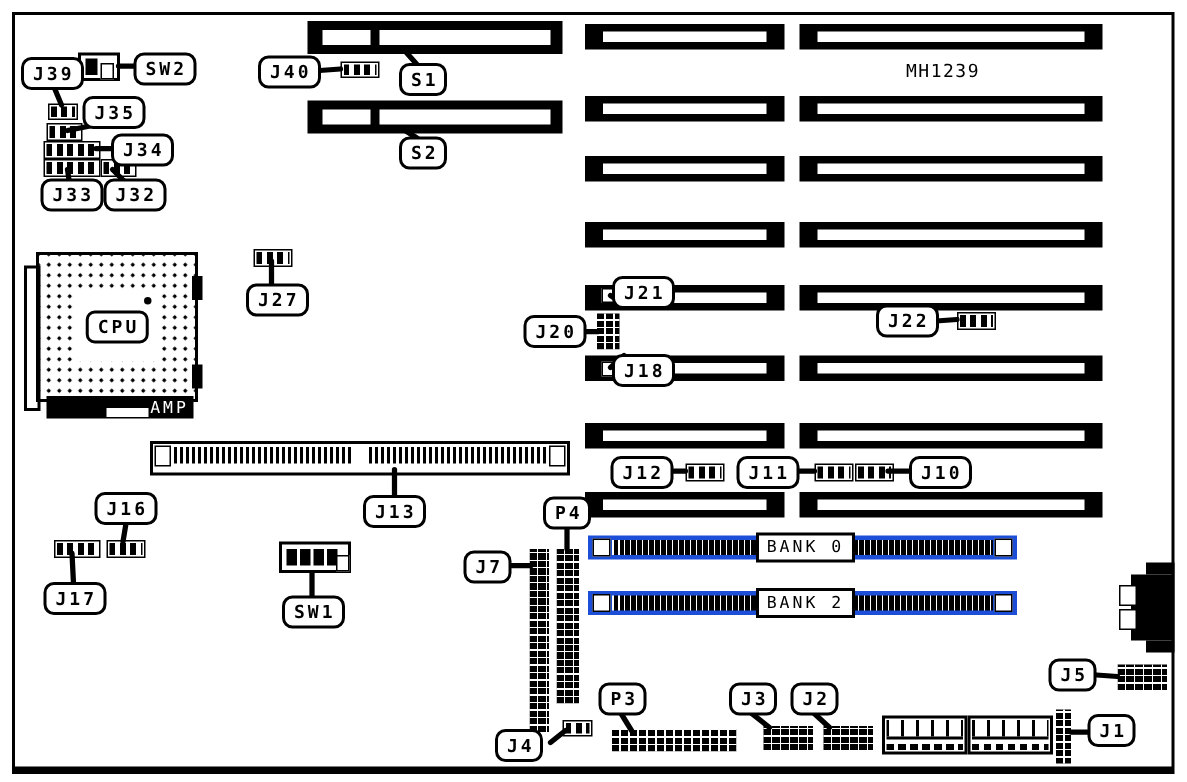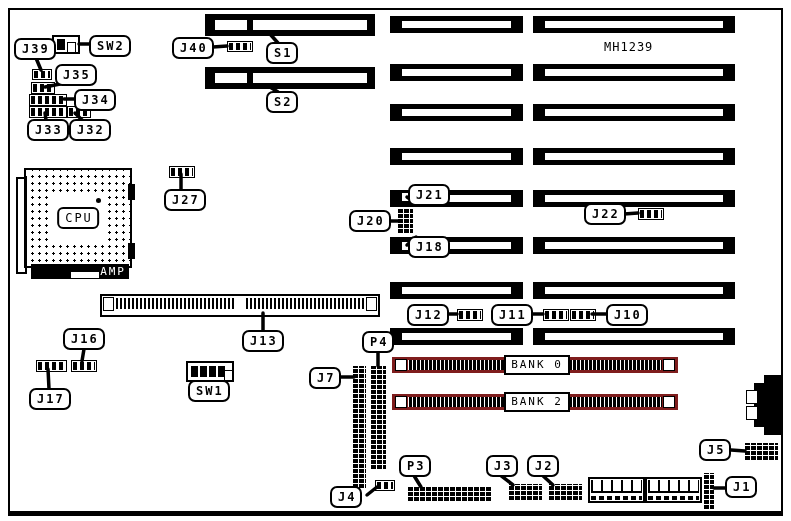--- a/index.html
+++ b/index.html
@@ -24,37 +24,37 @@
   
   .pgrid{position:absolute;z-index:4;background-color:#000;
          background-image:repeating-linear-gradient(0deg,transparent 0 4px,#fff 4px 5px),
                           repeating-linear-gradient(90deg,transparent 0 5px,#fff 5px 6px);}
   
   .cpu-socket{position:absolute;left:24px;top:168px;width:104px;height:96px;border:2px solid #000;
         background-image:radial-gradient(#000 1.2px,transparent 1.4px);background-size:7px 7px;
         background-position:3px 3px;z-index:3;}
   .cpu-inner{position:absolute;left:25px;top:25px;right:25px;bottom:25px;background:#fff;}
   .cpu-label{position:absolute;left:50%;top:50%;transform:translate(-50%,-50%);background:#fff;
-        border:2px solid #000;border-radius:6px;font-size:12px;letter-spacing:2px;padding:2px 4px 2px 6px;}
+        border:2px solid #000;border-radius:6px;font-size:12px;letter-spacing:2px;padding:2px 4px 2px 6px;font-weight:bold;}
   .pin1{position:absolute;width:5px;height:5px;background:#000;border-radius:50%;right:29px;top:28px;}
   .lever{position:absolute;left:16px;top:177px;width:7px;height:93px;border:2px solid #000;background:#fff;z-index:2;}
   .nub{position:absolute;left:128px;width:7px;height:16px;background:#000;z-index:2;}
   .amp-bar{position:absolute;left:31px;top:264px;width:98px;height:15px;background:#000;z-index:3;
         color:#fff;font-size:11px;letter-spacing:2px;text-align:right;line-height:15px;padding-right:3px;box-sizing:border-box;}
   .amp-notch{position:absolute;left:40px;top:8px;width:28px;height:6px;background:#fff;}
   
   .bios{position:absolute;left:257px;top:166px;width:54px;height:35px;background:#000;z-index:3;}
   .bios i{position:absolute;left:5px;top:9px;width:42px;height:17px;background:#fff;font-size:12px;
         letter-spacing:1px;line-height:17px;text-align:center;font-style:normal;}
   
   .conn-j13{position:absolute;left:100px;top:294px;width:276px;height:19px;border:2px solid #000;background:#fff;z-index:3;}
   .conn-j13 .seg{position:absolute;top:2px;height:11px;background:repeating-linear-gradient(90deg,#000 0 2px,#fff 2px 4px);}
   .conn-j13 .cap{position:absolute;top:1px;width:9px;height:12px;border:1px solid #000;background:#fff;}
   
-  .bank{position:absolute;left:392px;width:286px;height:16px;background:#7f1d1d;z-index:3;}
+  .bank{position:absolute;left:392px;width:286px;height:16px;background:#1d4ed8;z-index:3;}
   .bank .ticks{position:absolute;left:16px;right:16px;top:3px;bottom:3px;
         background:repeating-linear-gradient(90deg,#fff 0 1px,#000 1px 4px);}
   .bank .cap{position:absolute;top:2px;width:10px;height:10px;border:1px solid #000;background:#fff;}
   .bank-label{position:absolute;left:112px;top:-2px;width:62px;height:16px;background:#fff;border:2px solid #000;
         font-size:11px;letter-spacing:2px;line-height:16px;text-align:center;z-index:4;}
   
   .dip{position:absolute;border:2px solid #000;background:#fff;z-index:4;}
   .dip b{position:absolute;background:#000;}
   .dip s{position:absolute;border:1px solid #000;background:#fff;text-decoration:none;}
   
@@ -247,21 +247,21 @@
       <i></i>
     </div>
   <div class="callout" style="left:29px;top:388px">J17</div>
   <div class="dip" style="left:186px;top:361px;width:44px;height:17px">
     <b style="left:3px;top:3px;width:7px;height:11px"></b>
       <b style="left:12px;top:3px;width:7px;height:11px"></b>
     <b style="left:21px;top:3px;width:7px;height:11px"></b>
       <b style="left:30px;top:3px;width:7px;height:11px"></b>
     <s style="left:36px;top:7px;width:7px;height:9px"></s>
   </div>
-  <div class="callout" style="left:188px;top:380px">SW1</div>
+  <div class="callout" style="left:188px;top:397px">SW1</div>
 
   <div class="callout" style="left:407px;top:304px">J12</div>
   <div class="jmp" style="left:457px;top:309px;width:22px;height:8px">
       <i></i>
     </div>
   <div class="callout" style="left:491px;top:304px">J11</div>
   <div class="jmp" style="left:543px;top:309px;width:22px;height:8px">
       <i></i>
     </div>
   <div class="jmp" style="left:570px;top:309px;width:22px;height:8px">

